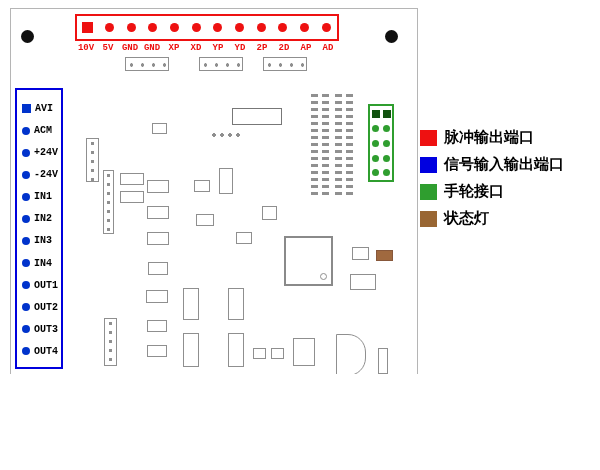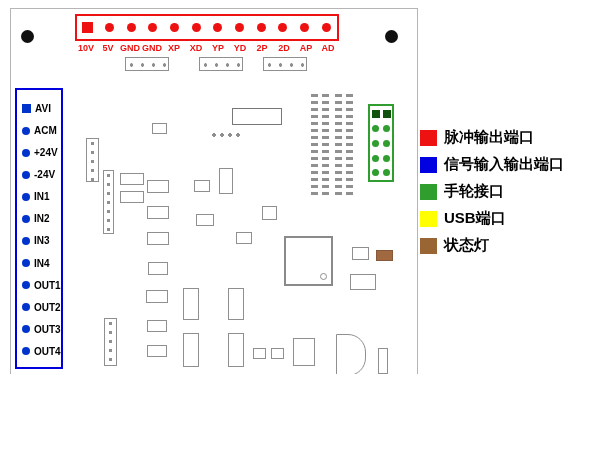--- a/index.html
+++ b/index.html
@@ -1,17 +1,17 @@
 <!DOCTYPE html>
 <html><head>
 <meta charset="utf-8">
 <style>
   * { margin:0; padding:0; box-sizing:border-box; }
   body { font-family:"Liberation Sans", sans-serif; background:#fff; }
-  .screen { position:relative; width:600px; height:374px; background:#fff; overflow:hidden; }
+  .screen { position:relative; width:600px; height:374px; background:#fff; overflow:hidden;font-family:Liberation Mono, monospace; }
 
   
   .board { position:absolute; left:10px; top:8px; width:408px; height:453px;
            border:1px solid #b5b5b5; background:#fff; }
   .hole { position:absolute; width:13px; height:13px; border-radius:50%; background:#101010; z-index:6; }
 
   
   .pulse-box { position:absolute; left:75px; top:14px; width:264px; height:27px;
                border:2px solid #ee1111; display:flex; align-items:center; z-index:4; background:#fff; }
   .pulse-pins { display:flex; width:100%; }
@@ -270,22 +270,18 @@
       </div>
       <div class="legend-item">
         <span class="swatch" style="background: rgb(0, 0, 224);"></span>
         <span class="legend-label">信号输入输出端口</span>
       </div>
       <div class="legend-item">
         <span class="swatch" style="background: rgb(47, 158, 47);"></span>
         <span class="legend-label">手轮接口</span>
       </div>
       <div class="legend-item">
-        <span class="swatch" style="background: rgb(255, 255, 0);"></span>
-        <span class="legend-label">USB端口</span>
-      </div>
-      <div class="legend-item">
         <span class="swatch" style="background: rgb(153, 102, 51);"></span>
         <span class="legend-label">状态灯</span>
       </div>
     </div>
 
 </div>
 
 </body></html>

